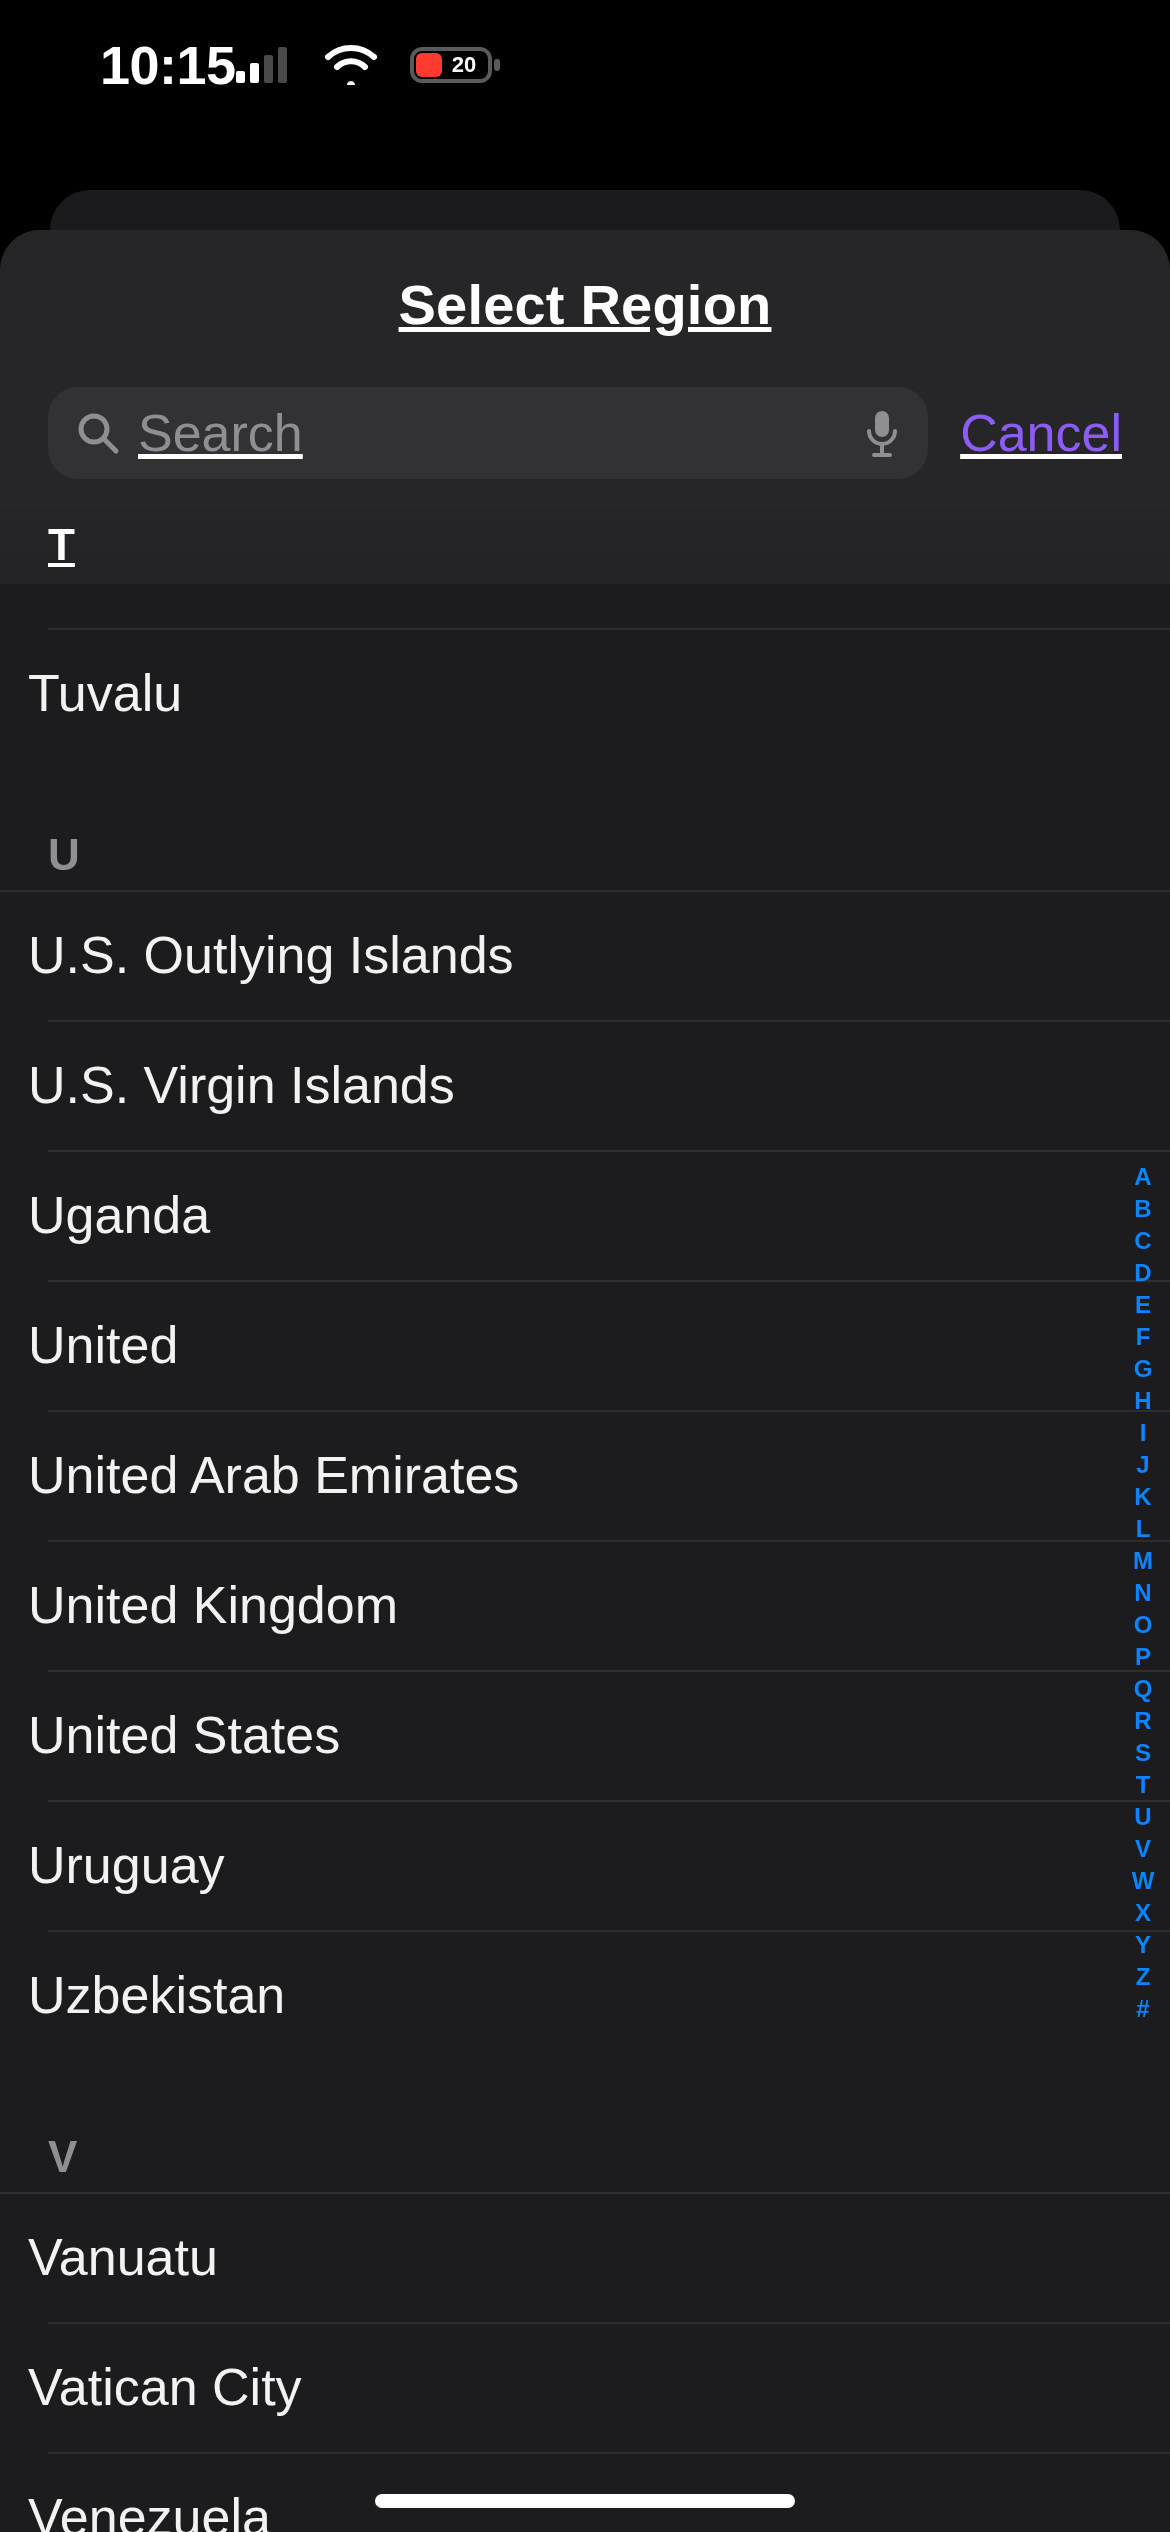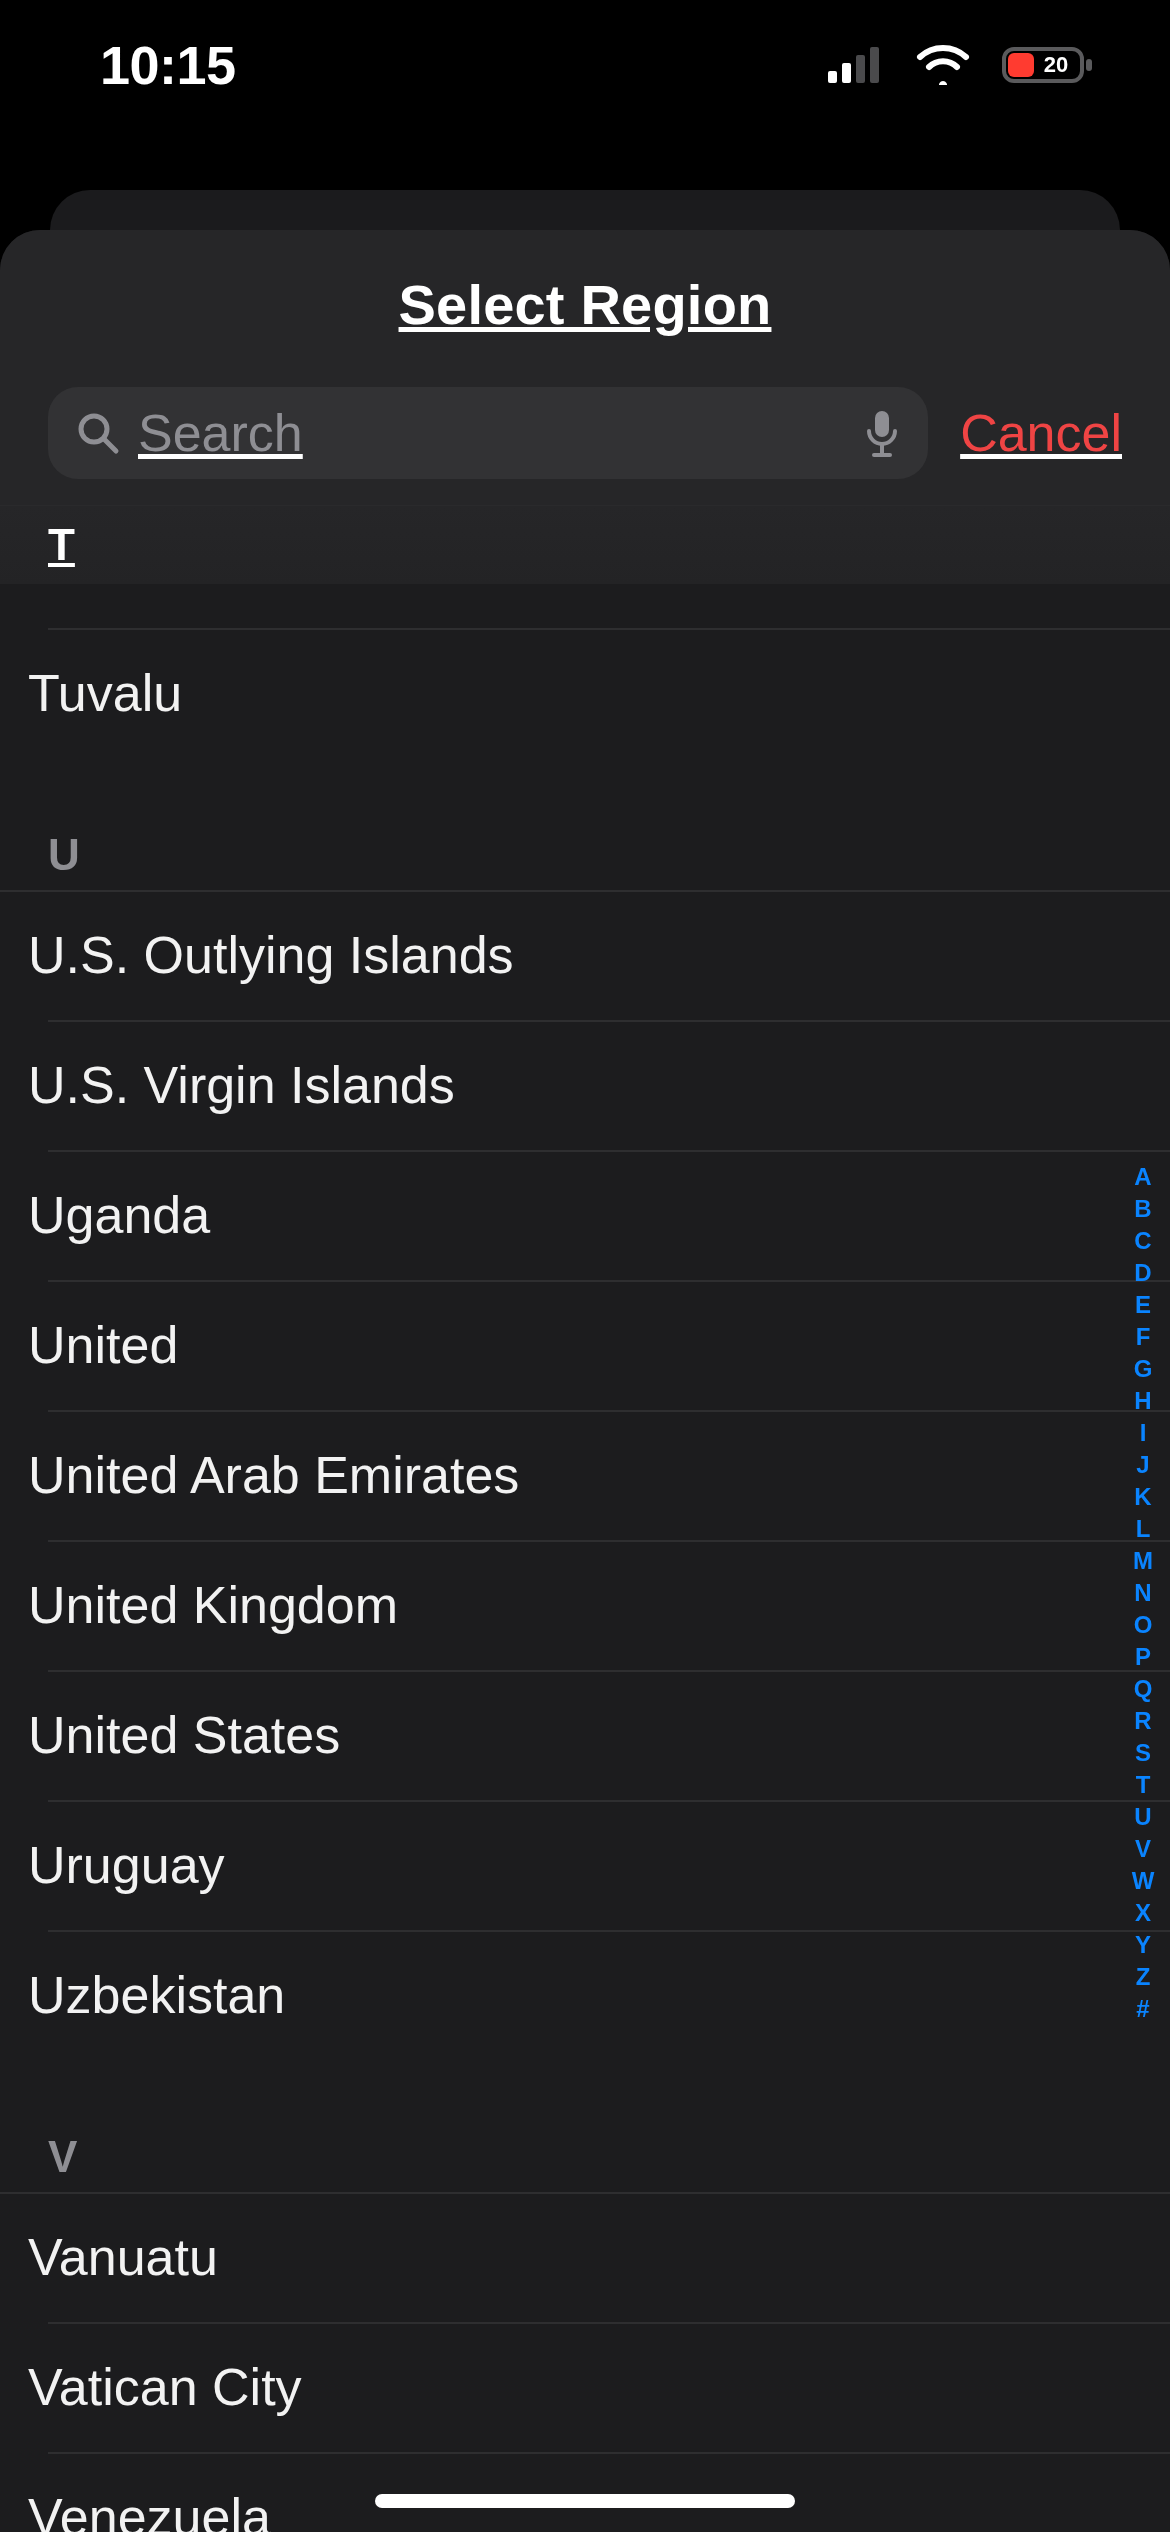--- a/index.html
+++ b/index.html
@@ -13,25 +13,25 @@
       height: 2532px;
       background: #000;
       font-family: -apple-system, "SF Pro Text", "Helvetica Neue", Arial, sans-serif;
       color: #fff;
       overflow: hidden;
       position: relative;
     }
     
     .status-bar {
       position: absolute;
-      top: 0; left: 0; right: 16px;
+      top: 0; left: 0; right: 0;
       height: 130px;
       display: flex;
       align-items: center;
-      justify-content: space-between;
+      justify-content: flex-start;
       padding: 0 60px 0 100px;
       z-index: 50;
     }
     .status-time {
       font-size: 54px;
       font-weight: 600;
       letter-spacing: -0.5px;
     }
     .status-right {
       display: flex;
@@ -98,21 +98,21 @@
       flex: 1;
       background: transparent;
       border: none;
       outline: none;
       font-size: 52px;
       color: #fff;
     }
     .search-input::placeholder { color: #8e8e93; }
     .mic-icon-svg { flex: none; }
     .cancel-btn {
-      color: #ef4444;
+      color: #8b5cf6;
       font-size: 52px;
       font-weight: 400;
       background: none;
       border: none;
       cursor: pointer;
     }
     
     .pinned-letter {
       background: linear-gradient(180deg, #262628 0%, #232325 100%);
       border-top: 1px solid #2a2a2c;

